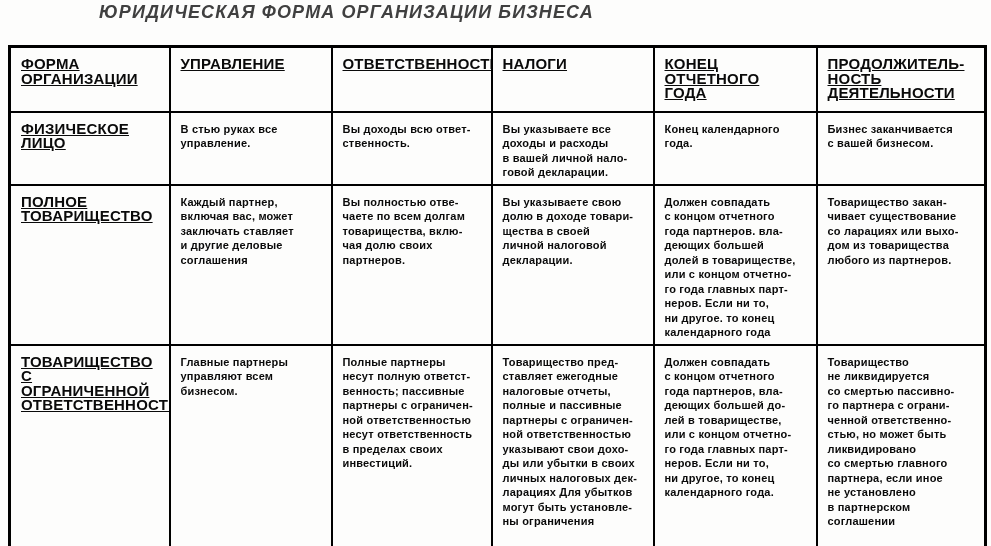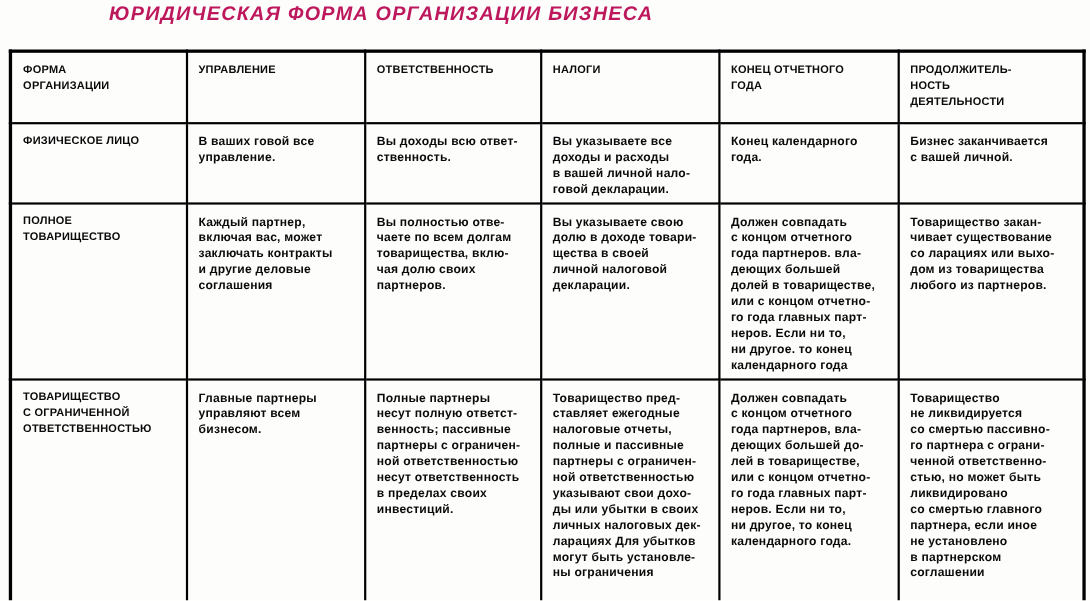--- a/index.html
+++ b/index.html
@@ -19,21 +19,21 @@
   .title {
     position: absolute;
     left: 99px;
     top: 2px;
     margin: 0;
     font-size: 18px;
     font-weight: bold;
     font-style: italic;
     letter-spacing: 1.1px;
     white-space: nowrap;
-    color: #be185d;
+    color: #404040;
   }
   table.grid {
     position: absolute;
     left: 8px;
     top: 45px;
     width: 976px;
     border-collapse: collapse;
     table-layout: fixed;
     border: 3px solid #000;
   }
@@ -56,21 +56,22 @@
     overflow: hidden;
     letter-spacing: 0.2px;
   }
   tr.r-head   { height: 65px; }
   tr.r-body-1 { height: 73px; }
   tr.r-body-2 { height: 153px; margin-top: 32px; }
   tr.r-body-3 { height: 204px; }
   table.grid th,
   table.grid td.rowhead {
     text-transform: uppercase;
-    font-size: 10px;
+    font-size: 15px;
+    text-decoration: underline;
   }
 </style>
 </head>
 <body>
 
 <div class="page">
 
   <h1 class="title">ЮРИДИЧЕСКАЯ ФОРМА ОРГАНИЗАЦИИ БИЗНЕСА</h1>
 
   <table class="grid">
@@ -92,39 +93,39 @@
         <th>КОНЕЦ ОТЧЕТНОГО
 ГОДА</th>
         <th>ПРОДОЛЖИТЕЛЬ-
 НОСТЬ
 ДЕЯТЕЛЬНОСТИ</th>
       </tr>
     </thead>
     <tbody>
       <tr class="r-body-1">
         <td class="rowhead">ФИЗИЧЕСКОЕ ЛИЦО</td>
-        <td>В ваших говой все
+        <td>В стью руках все
 управление.</td>
         <td>Вы доходы всю ответ-
 ственность.</td>
         <td>Вы указываете все
 доходы и расходы
 в вашей личной нало-
 говой декларации.</td>
         <td>Конец календарного
 года.</td>
         <td>Бизнес заканчивается
-с вашей личной.</td>
+с вашей бизнесом.</td>
       </tr>
       <tr class="r-body-2">
         <td class="rowhead">ПОЛНОЕ
 ТОВАРИЩЕСТВО</td>
         <td>Каждый партнер,
 включая вас, может
-заключать контракты
+заключать ставляет
 и другие деловые
 соглашения</td>
         <td>Вы полностью отве-
 чаете по всем долгам
 товарищества, вклю-
 чая долю своих
 партнеров.</td>
         <td>Вы указываете свою
 долю в доходе товари-
 щества в своей

